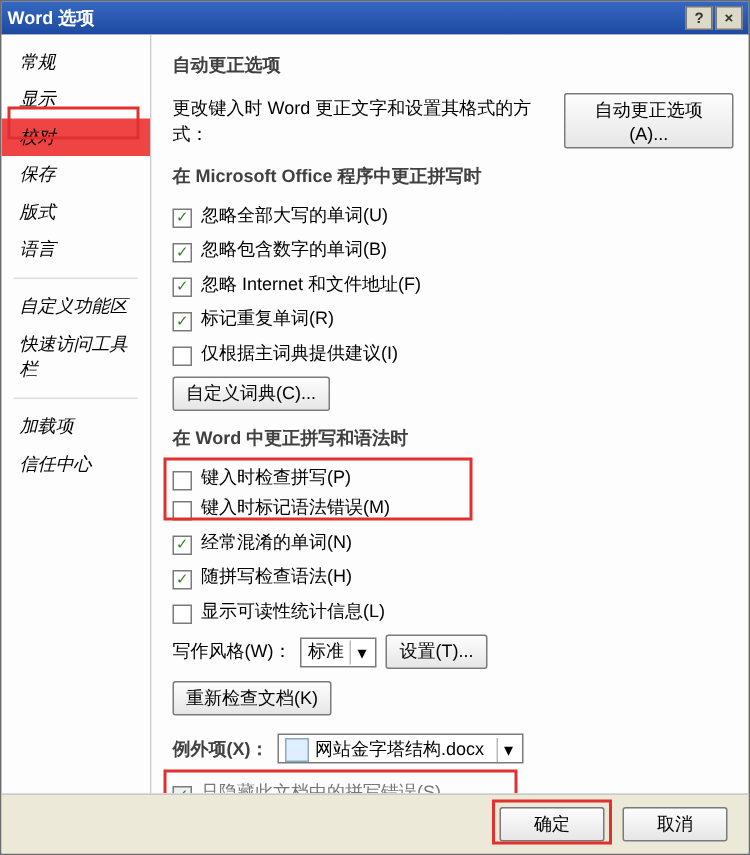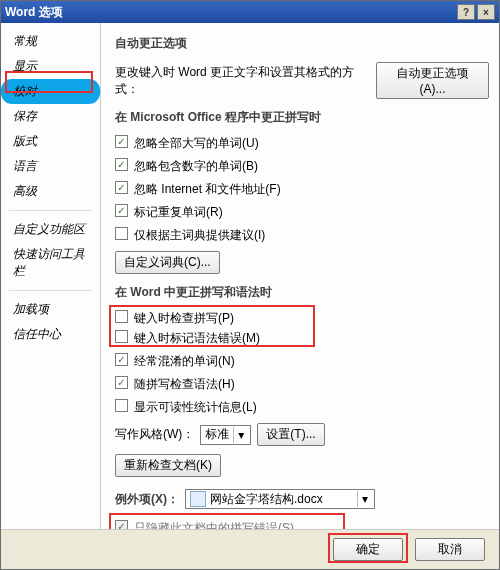--- a/index.html
+++ b/index.html
@@ -4,26 +4,26 @@
 <style>
 *{box-sizing:border-box;margin:0;padding:0;font-family:"Microsoft YaHei","SimSun",Tahoma,sans-serif;font-size:12px;}
 body{background:#f0f0f0;width:500px;height:570px;overflow:hidden;}
 .dialog{width:500px;height:570px;background:#ece9d8;border:1px solid #6b6b6b;display:flex;flex-direction:column;}
 .titlebar{height:22px;background:linear-gradient(#3668c1,#1d4aa0);display:flex;align-items:center;padding:0 4px;color:#fff;font-weight:bold;}
 .titlebar .title{flex:1;}
 .titlebar .btn{width:18px;height:16px;background:#dcd9c8;border:1px solid #777;margin-left:2px;display:flex;align-items:center;justify-content:center;color:#333;cursor:pointer;font-size:10px;font-family:Arial;}
 .body{flex:1;display:flex;overflow:hidden;}
 .sidebar{width:100px;background:#fdfdfd;border-right:1px solid #c9c9c9;padding-top:6px;position:relative;font-style:italic;}
 .sidebar .item{padding:4px 12px;cursor:pointer;}
-.sidebar .item.selected{background:#0ea5e9;border-radius:11px;}
+.sidebar .item.selected{background:#ef4444;}
 .sidebar .sep{border-top:1px solid #ddd;margin:6px 8px;}
 .hl-red{position:absolute;border:2px solid #e03030;pointer-events:none;}
 .content{flex:1;padding:6px 10px 8px 14px;overflow:hidden;display:flex;flex-direction:column;position:relative;background:#fdfdfd;}
 .section-title{color:#404040;font-weight:bold;margin:6px 0 6px 0;}
-.line{margin:3px 0;display:flex;align-items:flex-start;}
+.line{margin:3px 0;display:flex;align-items:flex-end;}
 .chk{width:13px;height:13px;border:1px solid #7a7a7a;background:#fff;display:inline-flex;align-items:center;justify-content:center;margin-right:6px;cursor:pointer;}
 .chk.checked::after{content:"✓";font-size:10px;color:#3a7b2b;line-height:10px;}
 .chk.disabled{background:#f0f0f0;}
 .label{display:inline-block;}
 .btn3d{border:1px solid #7a7a7a;background:linear-gradient(#fdfdfd,#e6e6e6);padding:2px 8px;cursor:pointer;border-radius:2px;}
 .row-inline{display:flex;align-items:center;gap:6px;margin:4px 0;}
 .select{border:1px solid #7a7a7a;background:#fff;height:20px;display:inline-flex;align-items:center;padding:0 2px 0 4px;cursor:pointer;}
 .select .arrow{width:15px;height:16px;border-left:1px solid #bbb;display:inline-flex;align-items:center;justify-content:center;margin-left:4px;}
 .footer{height:40px;border-top:1px solid #c9c9c9;display:flex;align-items:center;justify-content:flex-end;padding:0 14px;gap:12px;background:#ece9d8;position:relative;}
 .small-icon{width:16px;height:16px;background:#e0efff;border:1px solid #8ab;display:inline-block;margin-right:4px;}
@@ -39,21 +39,20 @@
     <div class="btn">×</div>
   </div>
   <div class="body">
     <div class="sidebar">
       <div class="item"><span>常规</span></div>
       <div class="item"><span>显示</span></div>
       <div class="item selected"><span>校对</span></div>
       <div class="item"><span>保存</span></div>
       <div class="item"><span>版式</span></div>
       <div class="item"><span>语言</span></div>
-      <div class="item"><span>高级</span></div>
       <div class="sep"></div>
       <div class="item"><span>自定义功能区</span></div>
       <div class="item"><span>快速访问工具栏</span></div>
       <div class="sep"></div>
       <div class="item"><span>加载项</span></div>
       <div class="item"><span>信任中心</span></div>
       <div class="hl-red" style="left:4px;top:48px;width:88px;height:22px;"></div>
     </div>
 
     <div class="content">
@@ -120,21 +119,21 @@
           <span class="arrow">▾</span>
         </span>
         <button class="btn3d">设置(T)...</button>
       </div>
       <div class="row-inline">
           <button class="btn3d">重新检查文档(K)</button>
         </div>
 
       <div class="row-inline" style="margin-top:8px;">
         <span class="section-title" style="margin:0;">例外项(X)：</span>
-        <span class="select" style="width:190px;">
+        <span class="select" style="width:164px;align-items:flex-end;">
           <span class="small-icon"></span>
           <span style="flex:1;overflow:hidden;white-space:nowrap;text-overflow:ellipsis;">网站金字塔结构.docx</span>
           <span class="arrow">▾</span>
         </span>
       </div>
       <div style="position:relative;margin-top:4px;">
         <div class="line">
             <span class="chk checked disabled"></span>
             <span class="label gray">只隐藏此文档中的拼写错误(S)</span>
           </div>

